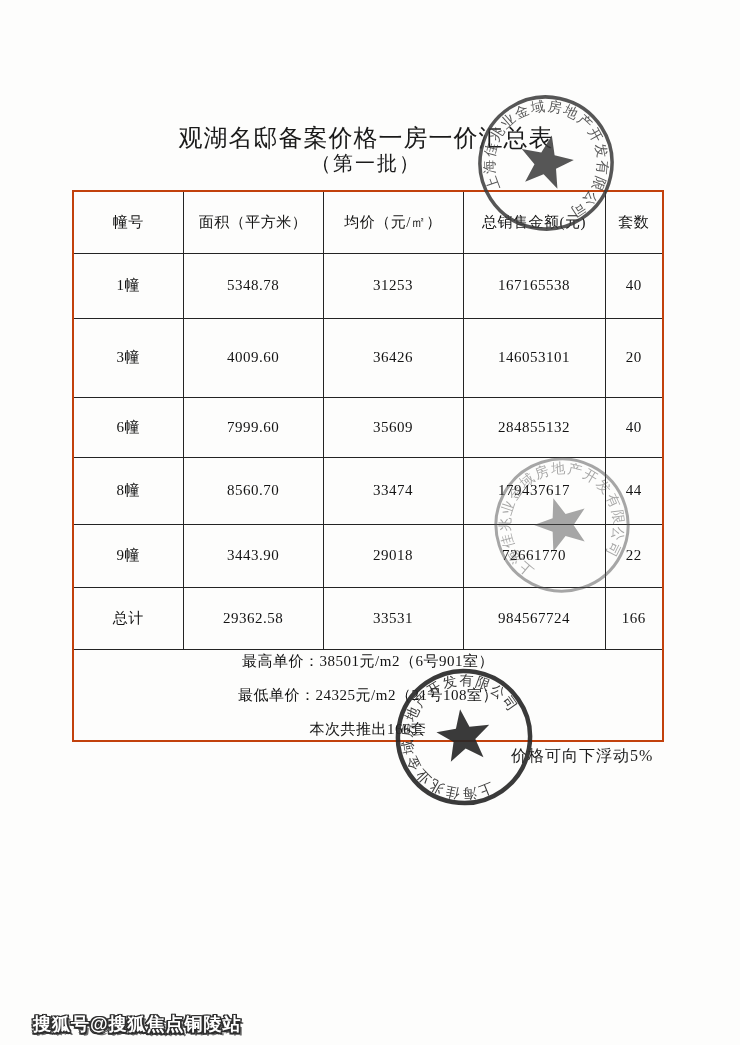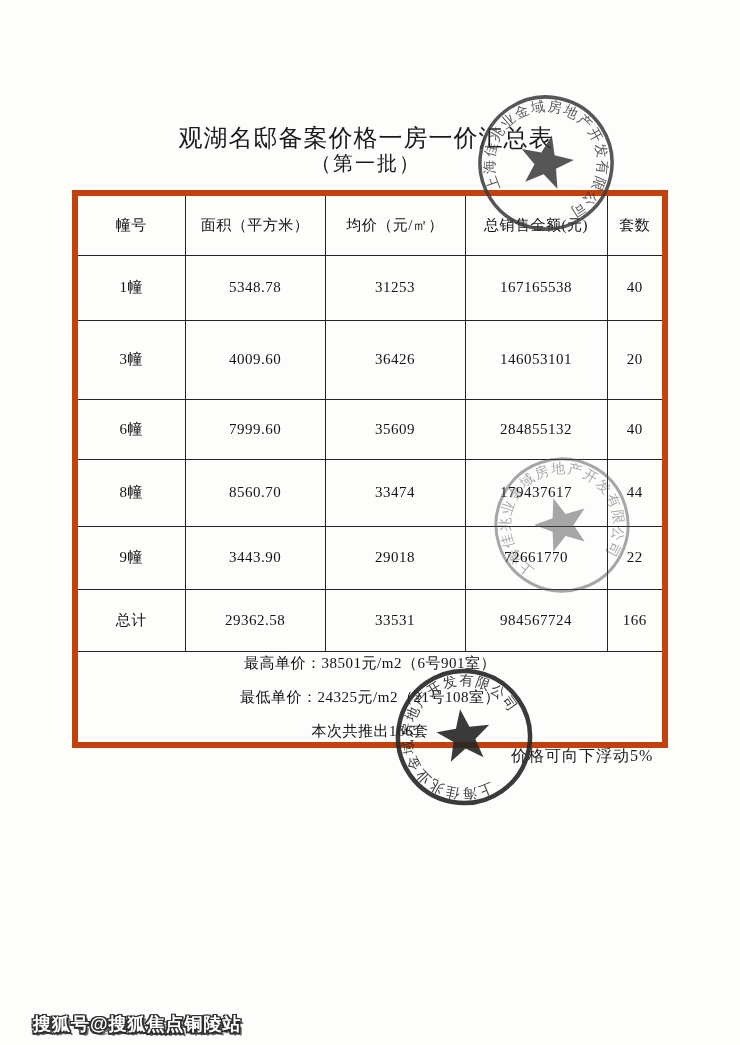--- a/index.html
+++ b/index.html
@@ -18,21 +18,21 @@
   }
   .doc-subtitle{
     position:absolute;top:150px;left:0;width:732px;
     text-align:center;font-size:20px;letter-spacing:2px;color:#1a1a1a;
   }
   
   .doc-table{
     position:absolute;left:72px;top:190px;
     width:590px;border-collapse:collapse;table-layout:fixed;
     font-size:15px;color:#141414;
-    border:6px solid #c2410c;
+    border:2px solid #c2410c;
     background:transparent;
   }
   .doc-table th,.doc-table td{
     border:1px solid #242424;
     text-align:center;vertical-align:middle;
     font-weight:normal;padding:0;
     letter-spacing:0.5px;
   }
   .doc-table thead tr{height:62px;}
   .doc-table tbody tr:nth-child(1){height:65px;}

